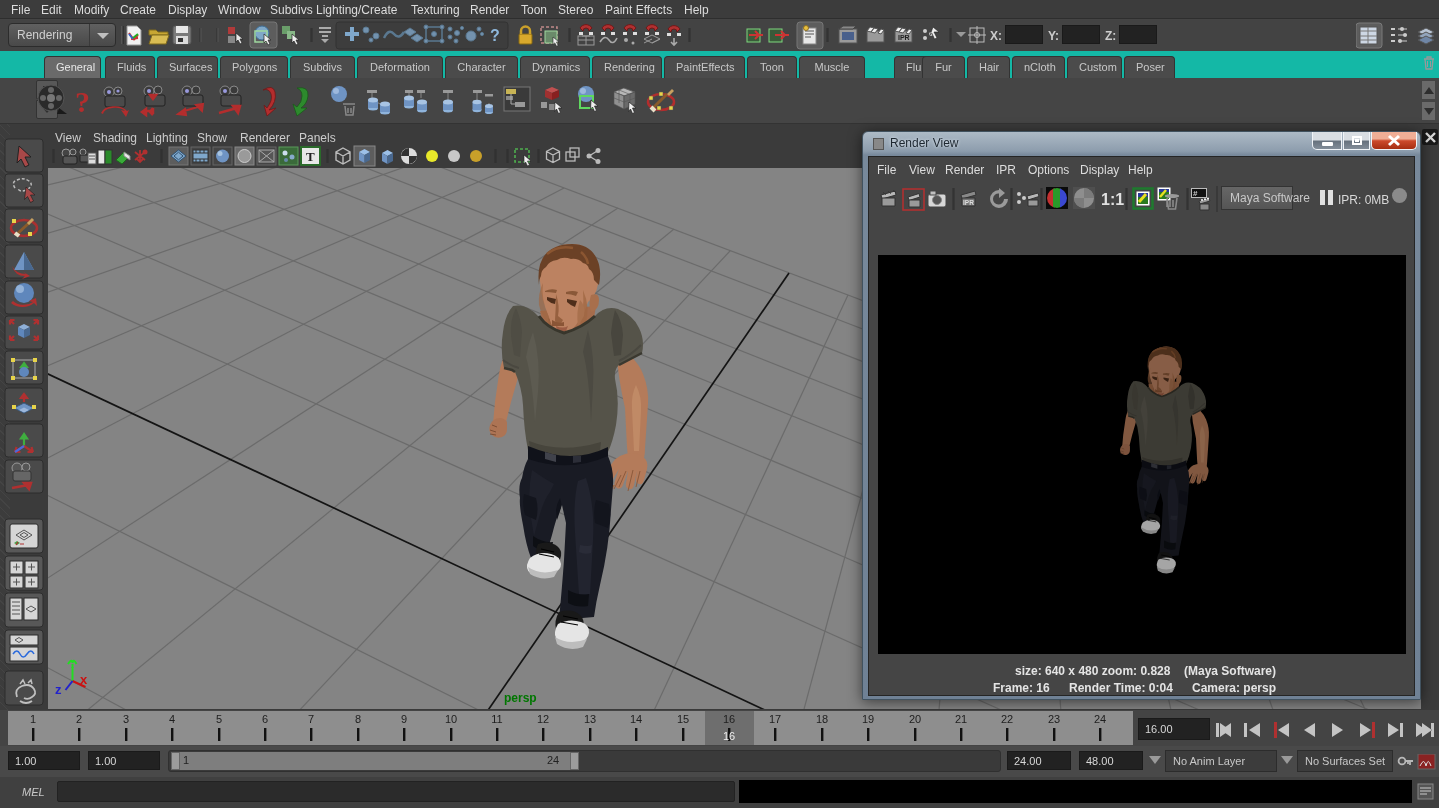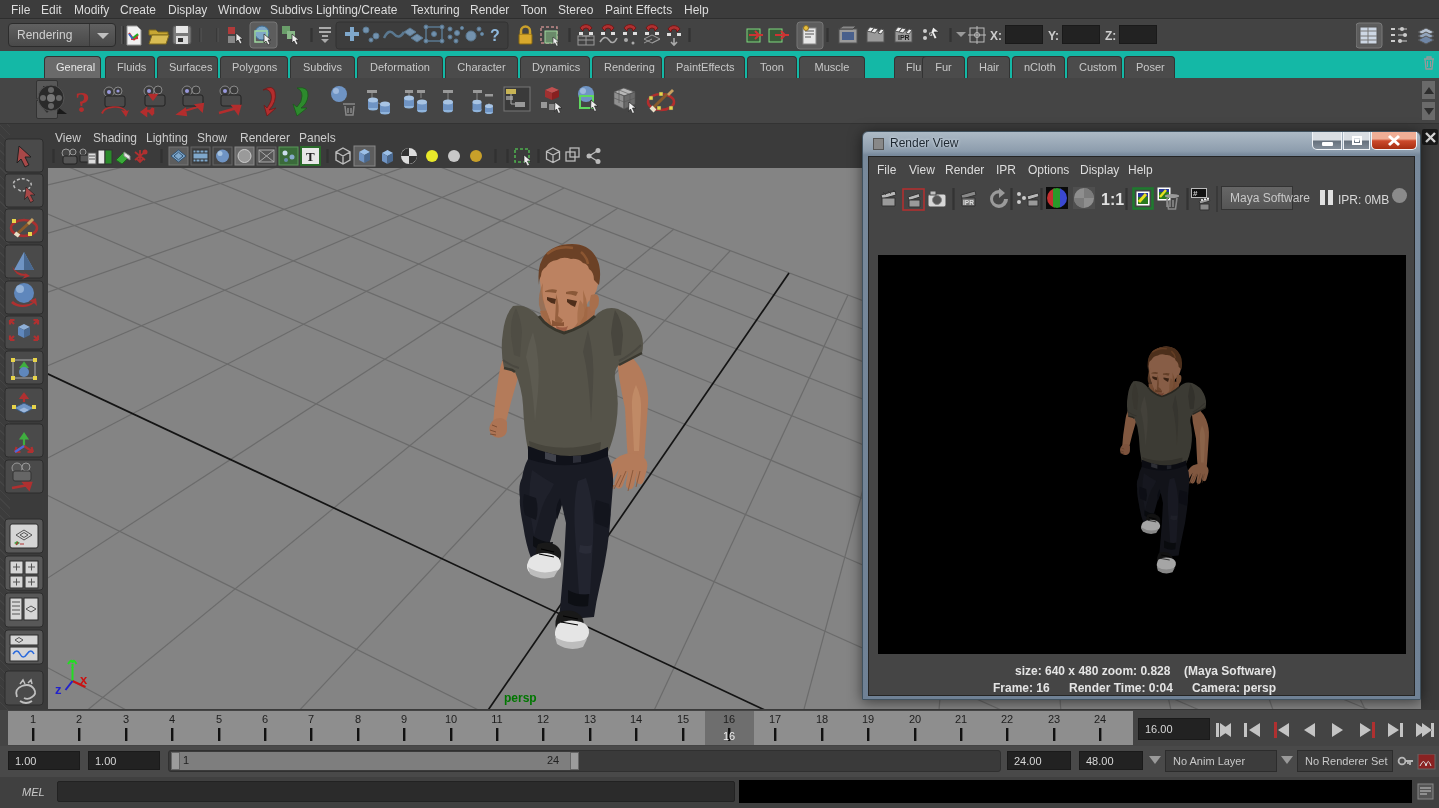--- a/index.html
+++ b/index.html
@@ -962,21 +962,21 @@
       <div class="abs" style="left:2px;top:1px;width:9px;height:18px;background:#9c9c9c;border:1px solid #666"></div>
       <div class="abs" style="left:401px;top:1px;width:9px;height:18px;background:#9c9c9c;border:1px solid #666"></div>
       <div class="abs" style="left:14px;top:3px;font-size:11px;color:#222">1</div>
       <div class="abs" style="left:378px;top:3px;font-size:11px;color:#222">24</div>
     </div>
     <div class="abs nfield" style="left:1007px;top:5px;width:64px">24.00</div>
     <div class="abs nfield" style="left:1079px;top:5px;width:64px">48.00</div>
     <div class="abs" style="left:1149px;top:10px;width:0;height:0;border-left:6px solid transparent;border-right:6px solid transparent;border-top:8px solid #9a9a9a"></div>
     <div class="abs" style="left:1165px;top:4px;width:112px;height:22px;background:#3c3c3c;border:1px solid #2c2c2c;color:#c8c8c8;font-size:11px;padding:4px 0 0 7px">No Anim Layer</div>
     <div class="abs" style="left:1281px;top:10px;width:0;height:0;border-left:6px solid transparent;border-right:6px solid transparent;border-top:8px solid #9a9a9a"></div>
-    <div class="abs" style="left:1297px;top:4px;width:96px;height:22px;background:#3c3c3c;border:1px solid #2c2c2c;color:#c8c8c8;font-size:11px;padding:4px 0 0 7px">No Renderer Set</div>
+    <div class="abs" style="left:1297px;top:4px;width:96px;height:22px;background:#3c3c3c;border:1px solid #2c2c2c;color:#c8c8c8;font-size:11px;padding:4px 0 0 7px">No Surfaces Set</div>
     <svg class="abs" style="left:1397px;top:8px" width="40" height="18">
       <circle cx="5" cy="7" r="3.4" fill="none" stroke="#b8b8b8" stroke-width="1.8"></circle>
       <path d="M8 7 h8 m-3 0 v4 m-2 -4 v3" stroke="#b8b8b8" stroke-width="1.8" fill="none"></path>
       <rect x="21" y="0" width="17" height="15" fill="#8a2222" stroke="#666"></rect>
       <path d="M23 12 q4 -9 6 0 q2 -9 5 0" stroke="#ddd" fill="none"></path>
     </svg>
   </div>
   <div class="abs" id="cmdline">
     <div class="abs" style="left:22px;top:9px;font-size:11px;color:#c8c8c8">MEL</div>
     <div class="abs" style="left:57px;top:4px;width:678px;height:21px;background:#2b2b2b;border:1px solid #222;border-radius:2px"></div>

